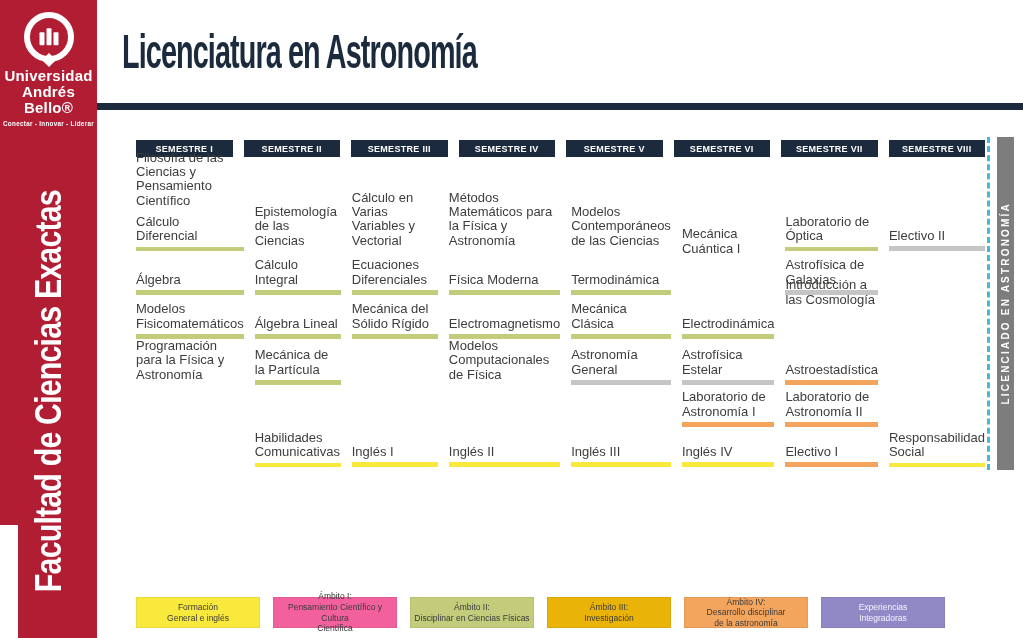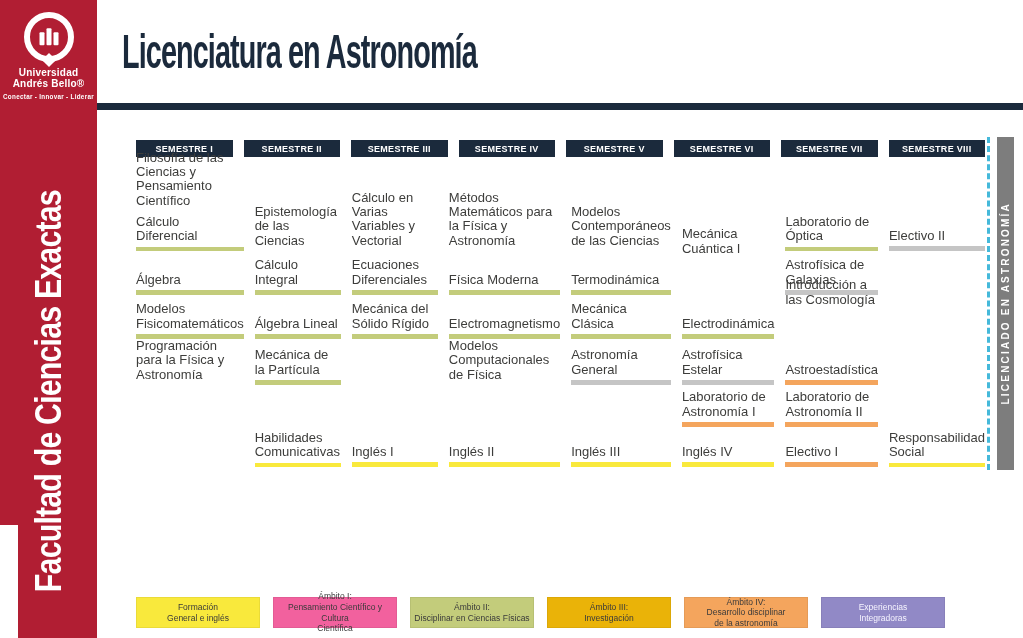--- a/index.html
+++ b/index.html
@@ -19,21 +19,21 @@
   }
   .logo-pillars { position:absolute; left:50%; top:50%; transform:translate(-50%,-52%); display:flex; align-items:flex-end; gap:2px; }
   .logo-pillars span { display:block; width:5px; background:#ffffff; border-radius:1px; }
   .logo-pillars span:nth-child(1){ height:13px; }
   .logo-pillars span:nth-child(2){ height:17px; }
   .logo-pillars span:nth-child(3){ height:13px; }
   .logo-tail {
     position:absolute; left:50%; bottom:-9px; width:10px; height:10px;
     background:#ffffff; transform:translateX(-50%) rotate(45deg);
   }
-  .uni-name { color:#ffffff; font-weight:bold; font-size:10px; line-height:1.08; letter-spacing:0.2px; }
+  .uni-name { color:#ffffff; font-weight:bold; font-size:15px; line-height:1.08; letter-spacing:0.2px; }
   .uni-tagline { color:#ffffff; font-weight:bold; font-size:6.3px; margin-top:3px; letter-spacing:0.3px; }
   .faculty-wrap {
     position:absolute; left:0; bottom:2px; width:97px; height:470px;
     display:flex; align-items:flex-end; justify-content:center;
   }
   .faculty-text {
     writing-mode:vertical-rl; transform:rotate(180deg) scaleY(0.82);
     transform-origin:center; color:#ffffff; font-weight:bold; font-size:37px;
     letter-spacing:-1px; white-space:nowrap;
   }

